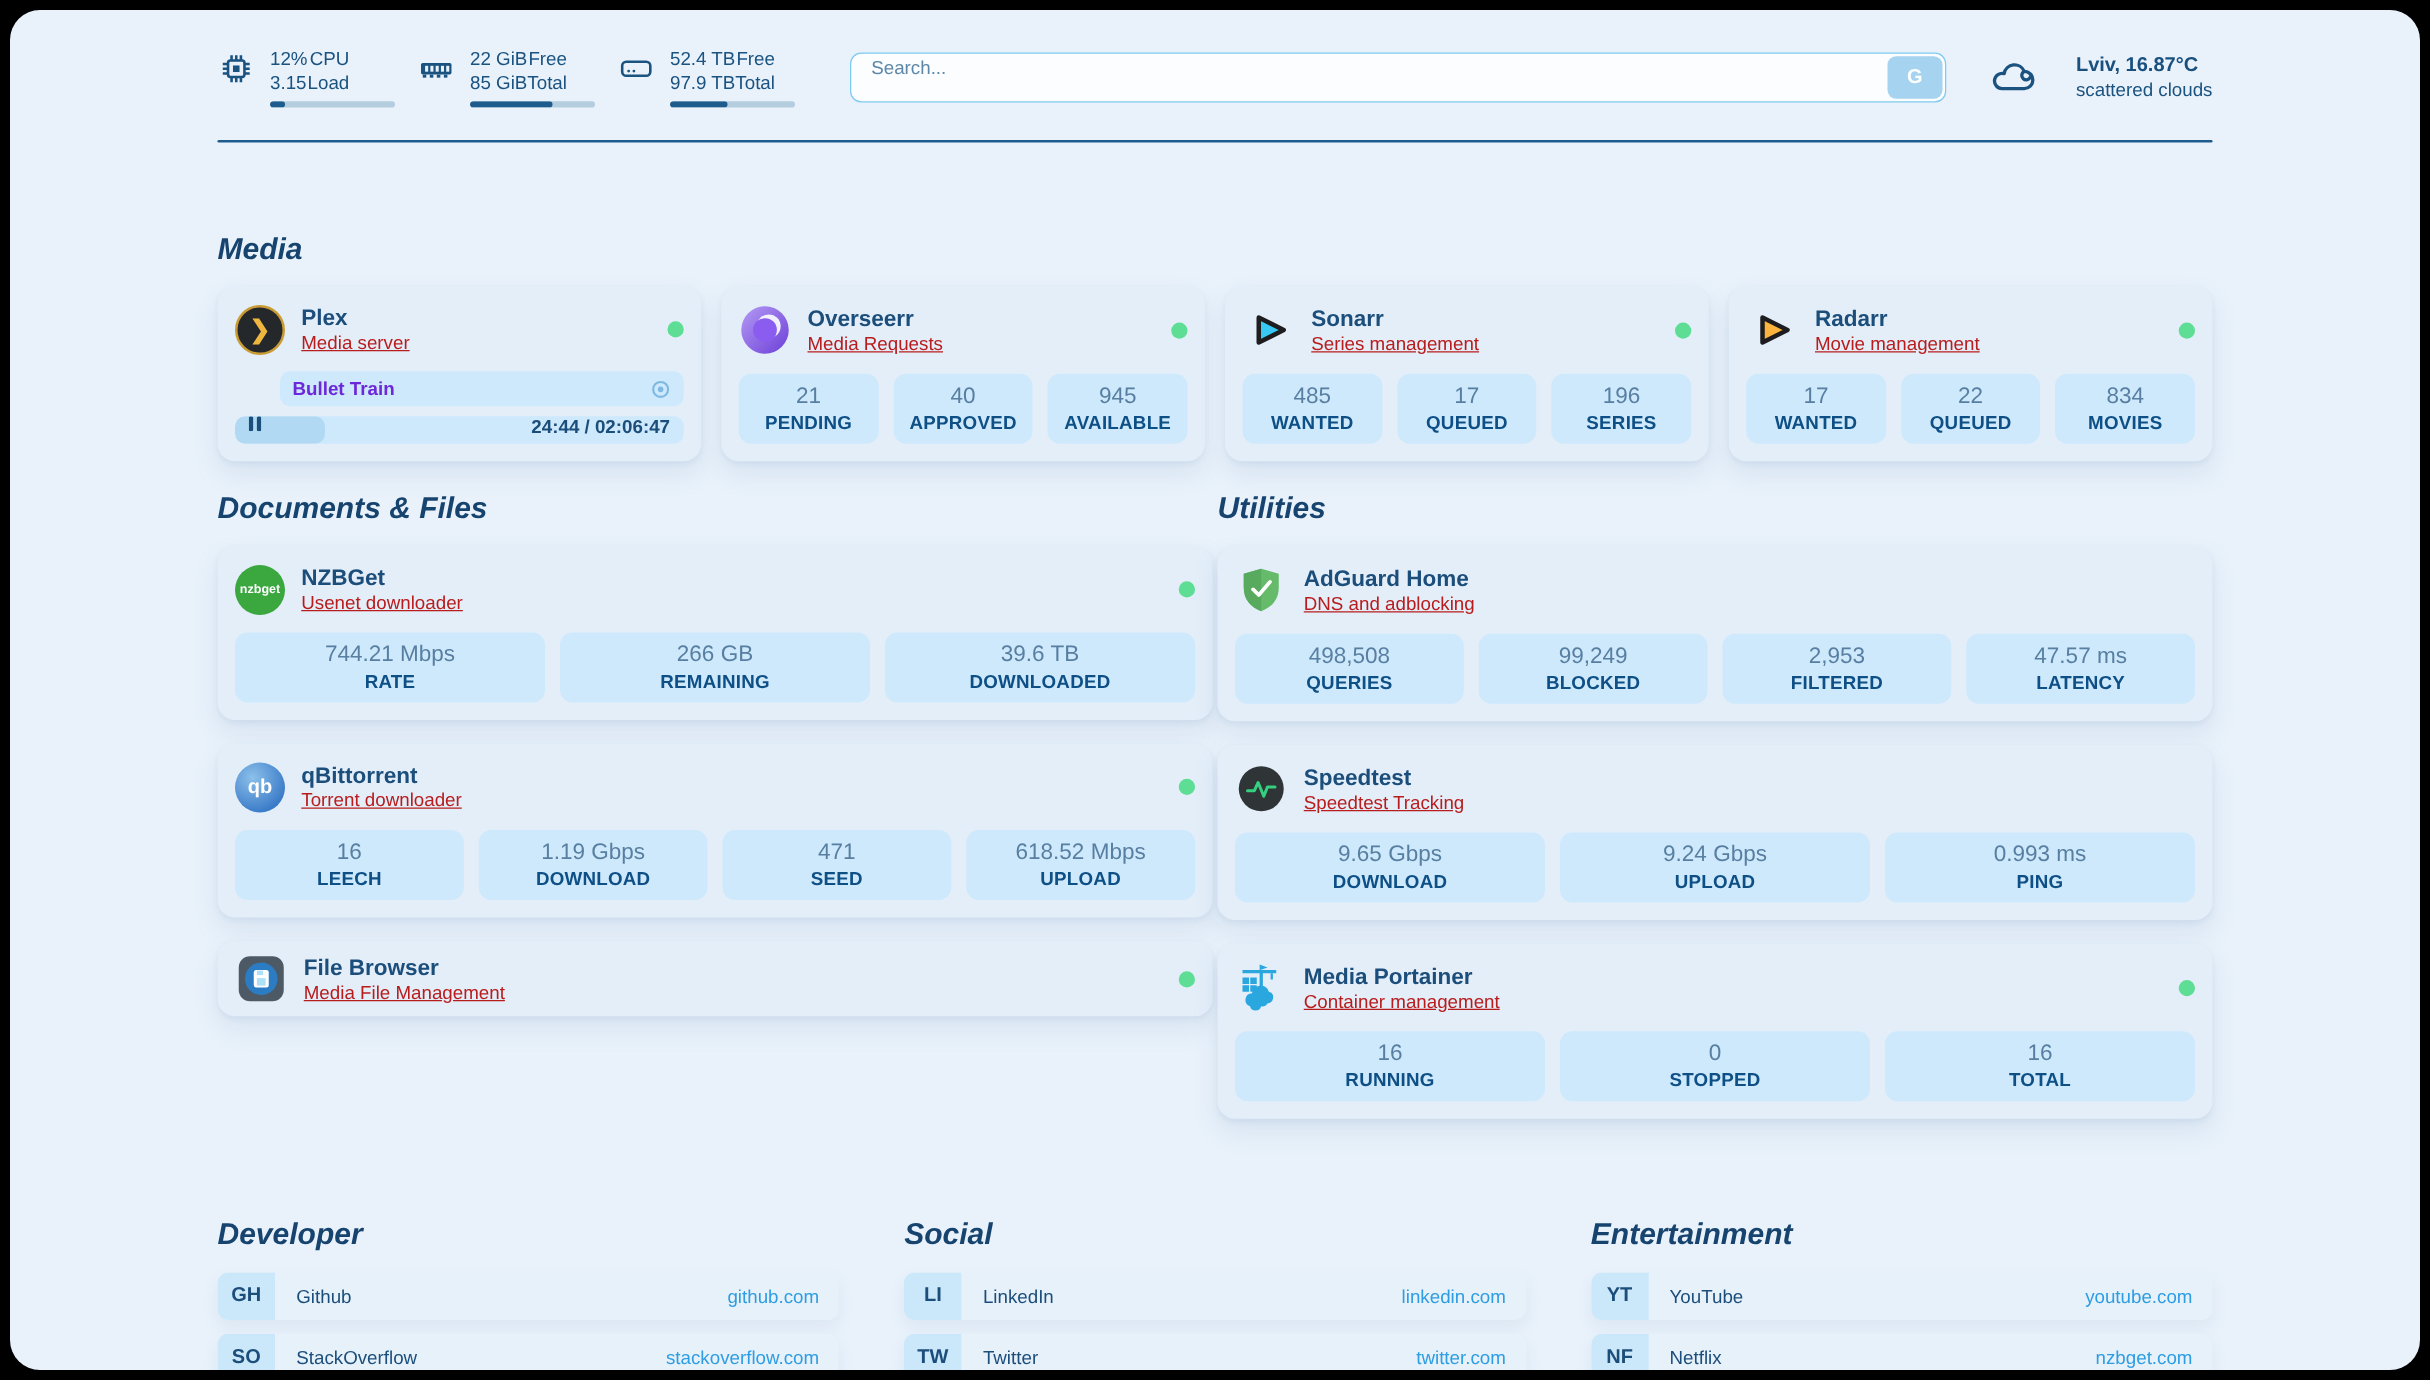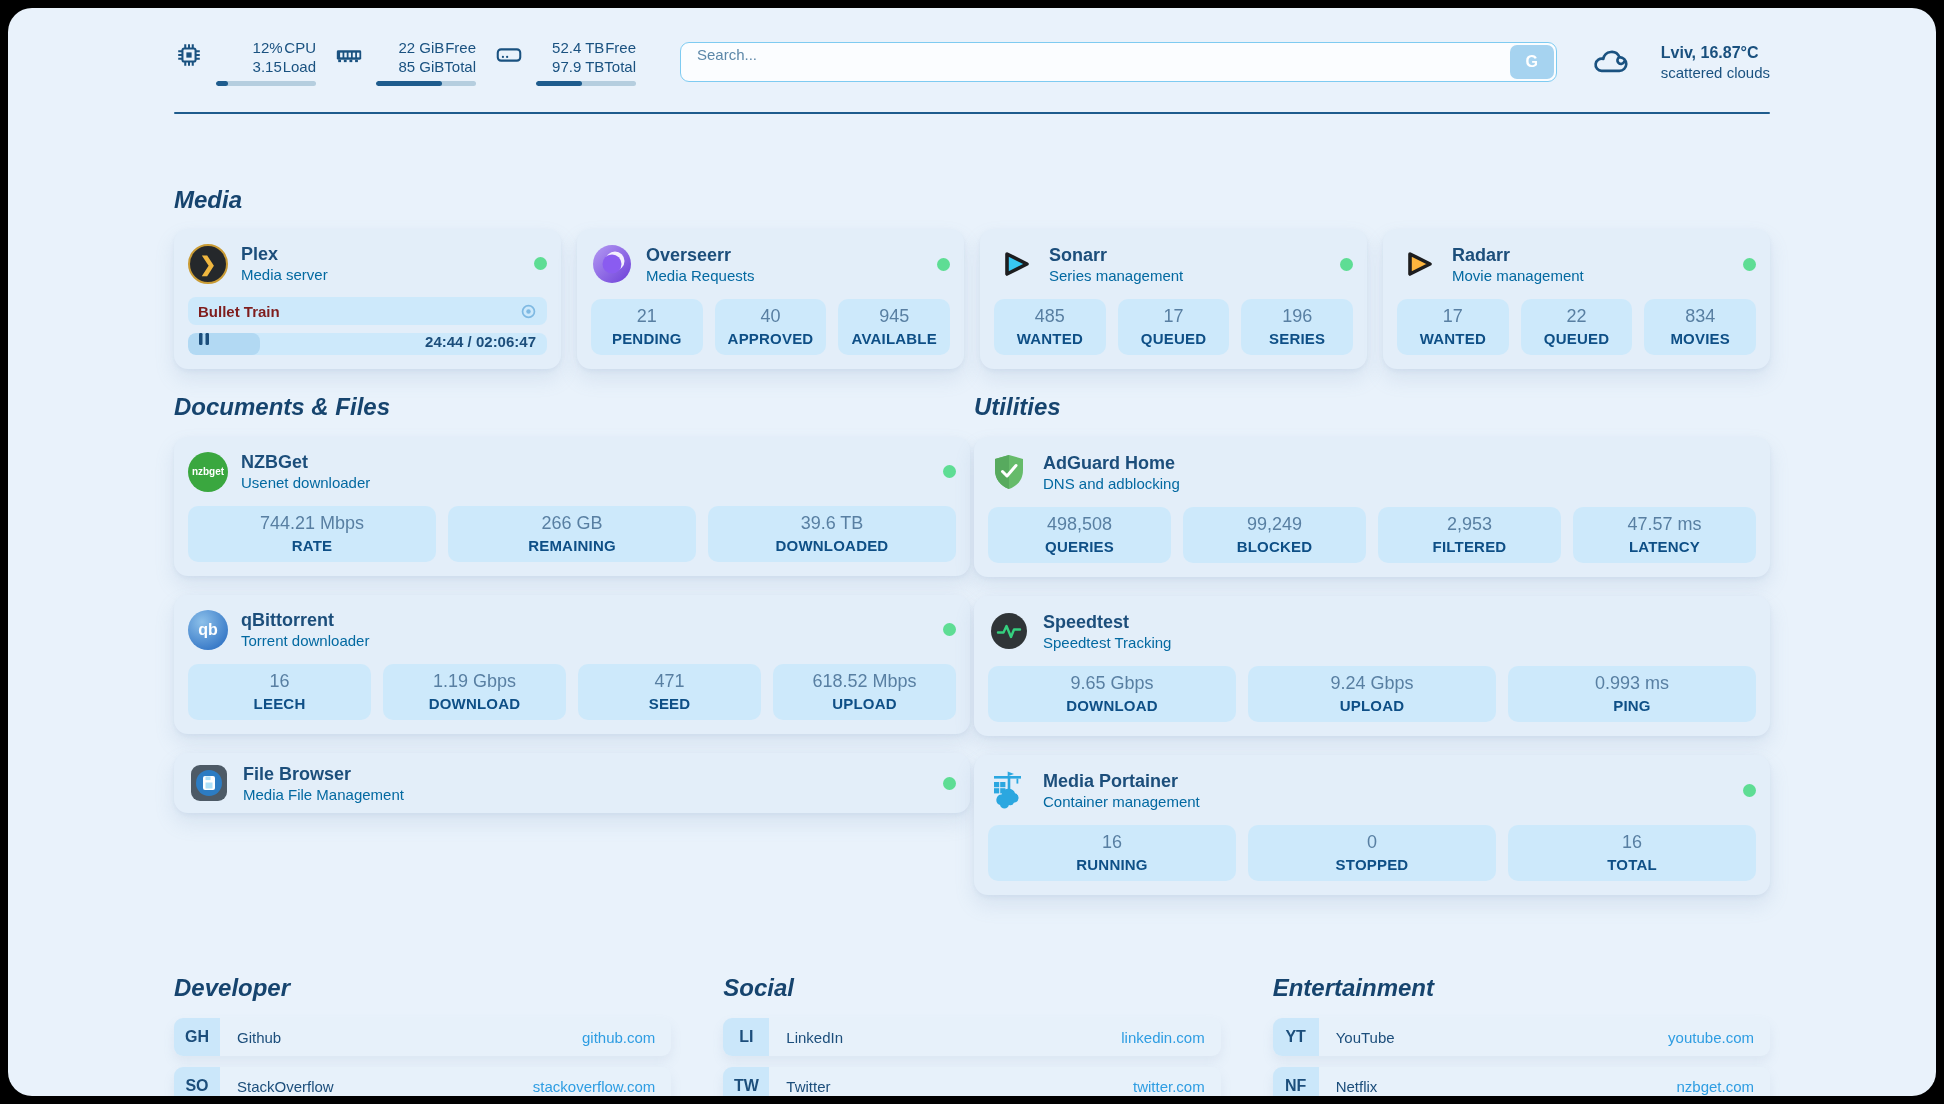--- a/index.html
+++ b/index.html
@@ -5,21 +5,21 @@
   * { margin:0; padding:0; box-sizing:border-box; }
   html,body { width:1944px; height:1104px; background:#000; font-family:"Liberation Sans", sans-serif; }
   .frame { position:relative; width:1944px; height:1104px; background:#000; overflow:hidden; }
   .page { position:absolute; inset:8px; border-radius:24px; background:#e9f2fb; overflow:hidden; }
 
   
   .topbar { display:flex; align-items:center; padding:30px 166px 0 166px; }
   .hw { display:flex; align-items:flex-start; margin-right:18px; }
   .hw-icon { margin-right:12px; margin-top:2px; line-height:0; }
   .hw-body { width:100px; }
-  .hw-cols { display:flex; justify-content:flex-end; }
+  .hw-cols { display:flex; justify-content:flex-start; }
   .hw-col { display:flex; flex-direction:column; font-size:15px; line-height:19px; color:#1a5280; font-weight:500; }
   .hw-col.right { text-align:right; }
   .hw-bar { margin-top:5px; height:5px; border-radius:3px; background:#b5cedf; overflow:hidden; }
   .hw-fill { height:100%; border-radius:3px; background:#1e5c8d; }
 
   .search-wrap { flex:1; position:relative; height:40px; margin:0 34px 0 26px; align-self:center; }
   .search-input { width:100%; height:100%; border:1.5px solid #7ecbf1; border-radius:9px; background:#fbfdff;
     padding:0 56px 16px 16px; font-size:15px; color:#1a5280; outline:none; font-family:"Liberation Sans", sans-serif; }
   .search-input::placeholder { color:#5c87a8; }
   .g-btn { position:absolute; top:3px; right:3px; bottom:3px; width:44px; border:none; border-radius:7px;
@@ -35,32 +35,32 @@
   main { padding:0 166px; }
   .section-title { font-size:24px; font-weight:700; color:#16446e;font-style:italic; }
   .media-section { margin-top:72px; }
   .media-grid { display:grid; grid-template-columns:repeat(4,1fr); gap:16px; margin-top:15px; }
 
   .card { background:#e3eef9; border-radius:14px; padding:14px;
     box-shadow:0 10px 20px rgba(120,150,185,.16), 0 2px 4px rgba(120,150,185,.10); }
   .card-head { display:flex; align-items:center; gap:13px; }
   .app-icon { width:42px; height:42px; flex:none; display:flex; align-items:center; justify-content:center; line-height:0; }
   .app-name { font-size:18px; font-weight:700; color:#1c4e7b; line-height:22px; }
-  .app-sub { font-size:15px; color:#0369a1; line-height:19px; }
+  .app-sub { font-size:15px; color:#b91c1c; line-height:19px;text-decoration:underline; }
   .status-dot { width:13px; height:13px; border-radius:50%; background:#5edd94; margin-left:auto; flex:none; }
 
   .chip-row { display:flex; gap:12px; margin-top:14px; }
   .chip { flex:1; background:#cde9fb; border-radius:10px; text-align:center; padding:7px 4px 8px 4px; }
   .chip-value { font-size:18px; color:#587fa2; }
   .chip-label { font-size:15px; font-weight:700; color:#0e4f86; letter-spacing:.2px; margin-top:3px; }
 
   
   .player { margin-top:13px; display:flex; flex-direction:column; gap:8px; }
   .np-row { height:28px; background:#cde9fb; border-radius:8px; display:flex; align-items:center; padding:0 10px;
-    font-size:15px; font-weight:600; color:#7f1d1d; }
+    font-size:15px; font-weight:600; color:#6d28d9;margin-left:36px; }
   .np-icon { margin-left:auto; line-height:0; }
   .pg-row { height:22px; background:#cde9fb; border-radius:8px; position:relative; overflow:hidden; display:flex; }
   .pg-fill { position:absolute; left:0; top:0; bottom:0; background:#b2d9f3; border-radius:8px; }
   .pg-pause { position:relative; margin-left:11px; line-height:0; }
   .pg-time { position:relative; margin-left:auto; padding-right:11px; font-size:15px; font-weight:700; color:#1c4e7b; }
 
   
   .twocol { display:grid; grid-template-columns:1fr 1fr; column-gap:4px; margin-top:24px; }
   .col .section-title { margin-bottom:16px; }
   .col .card { margin-bottom:19px; }

